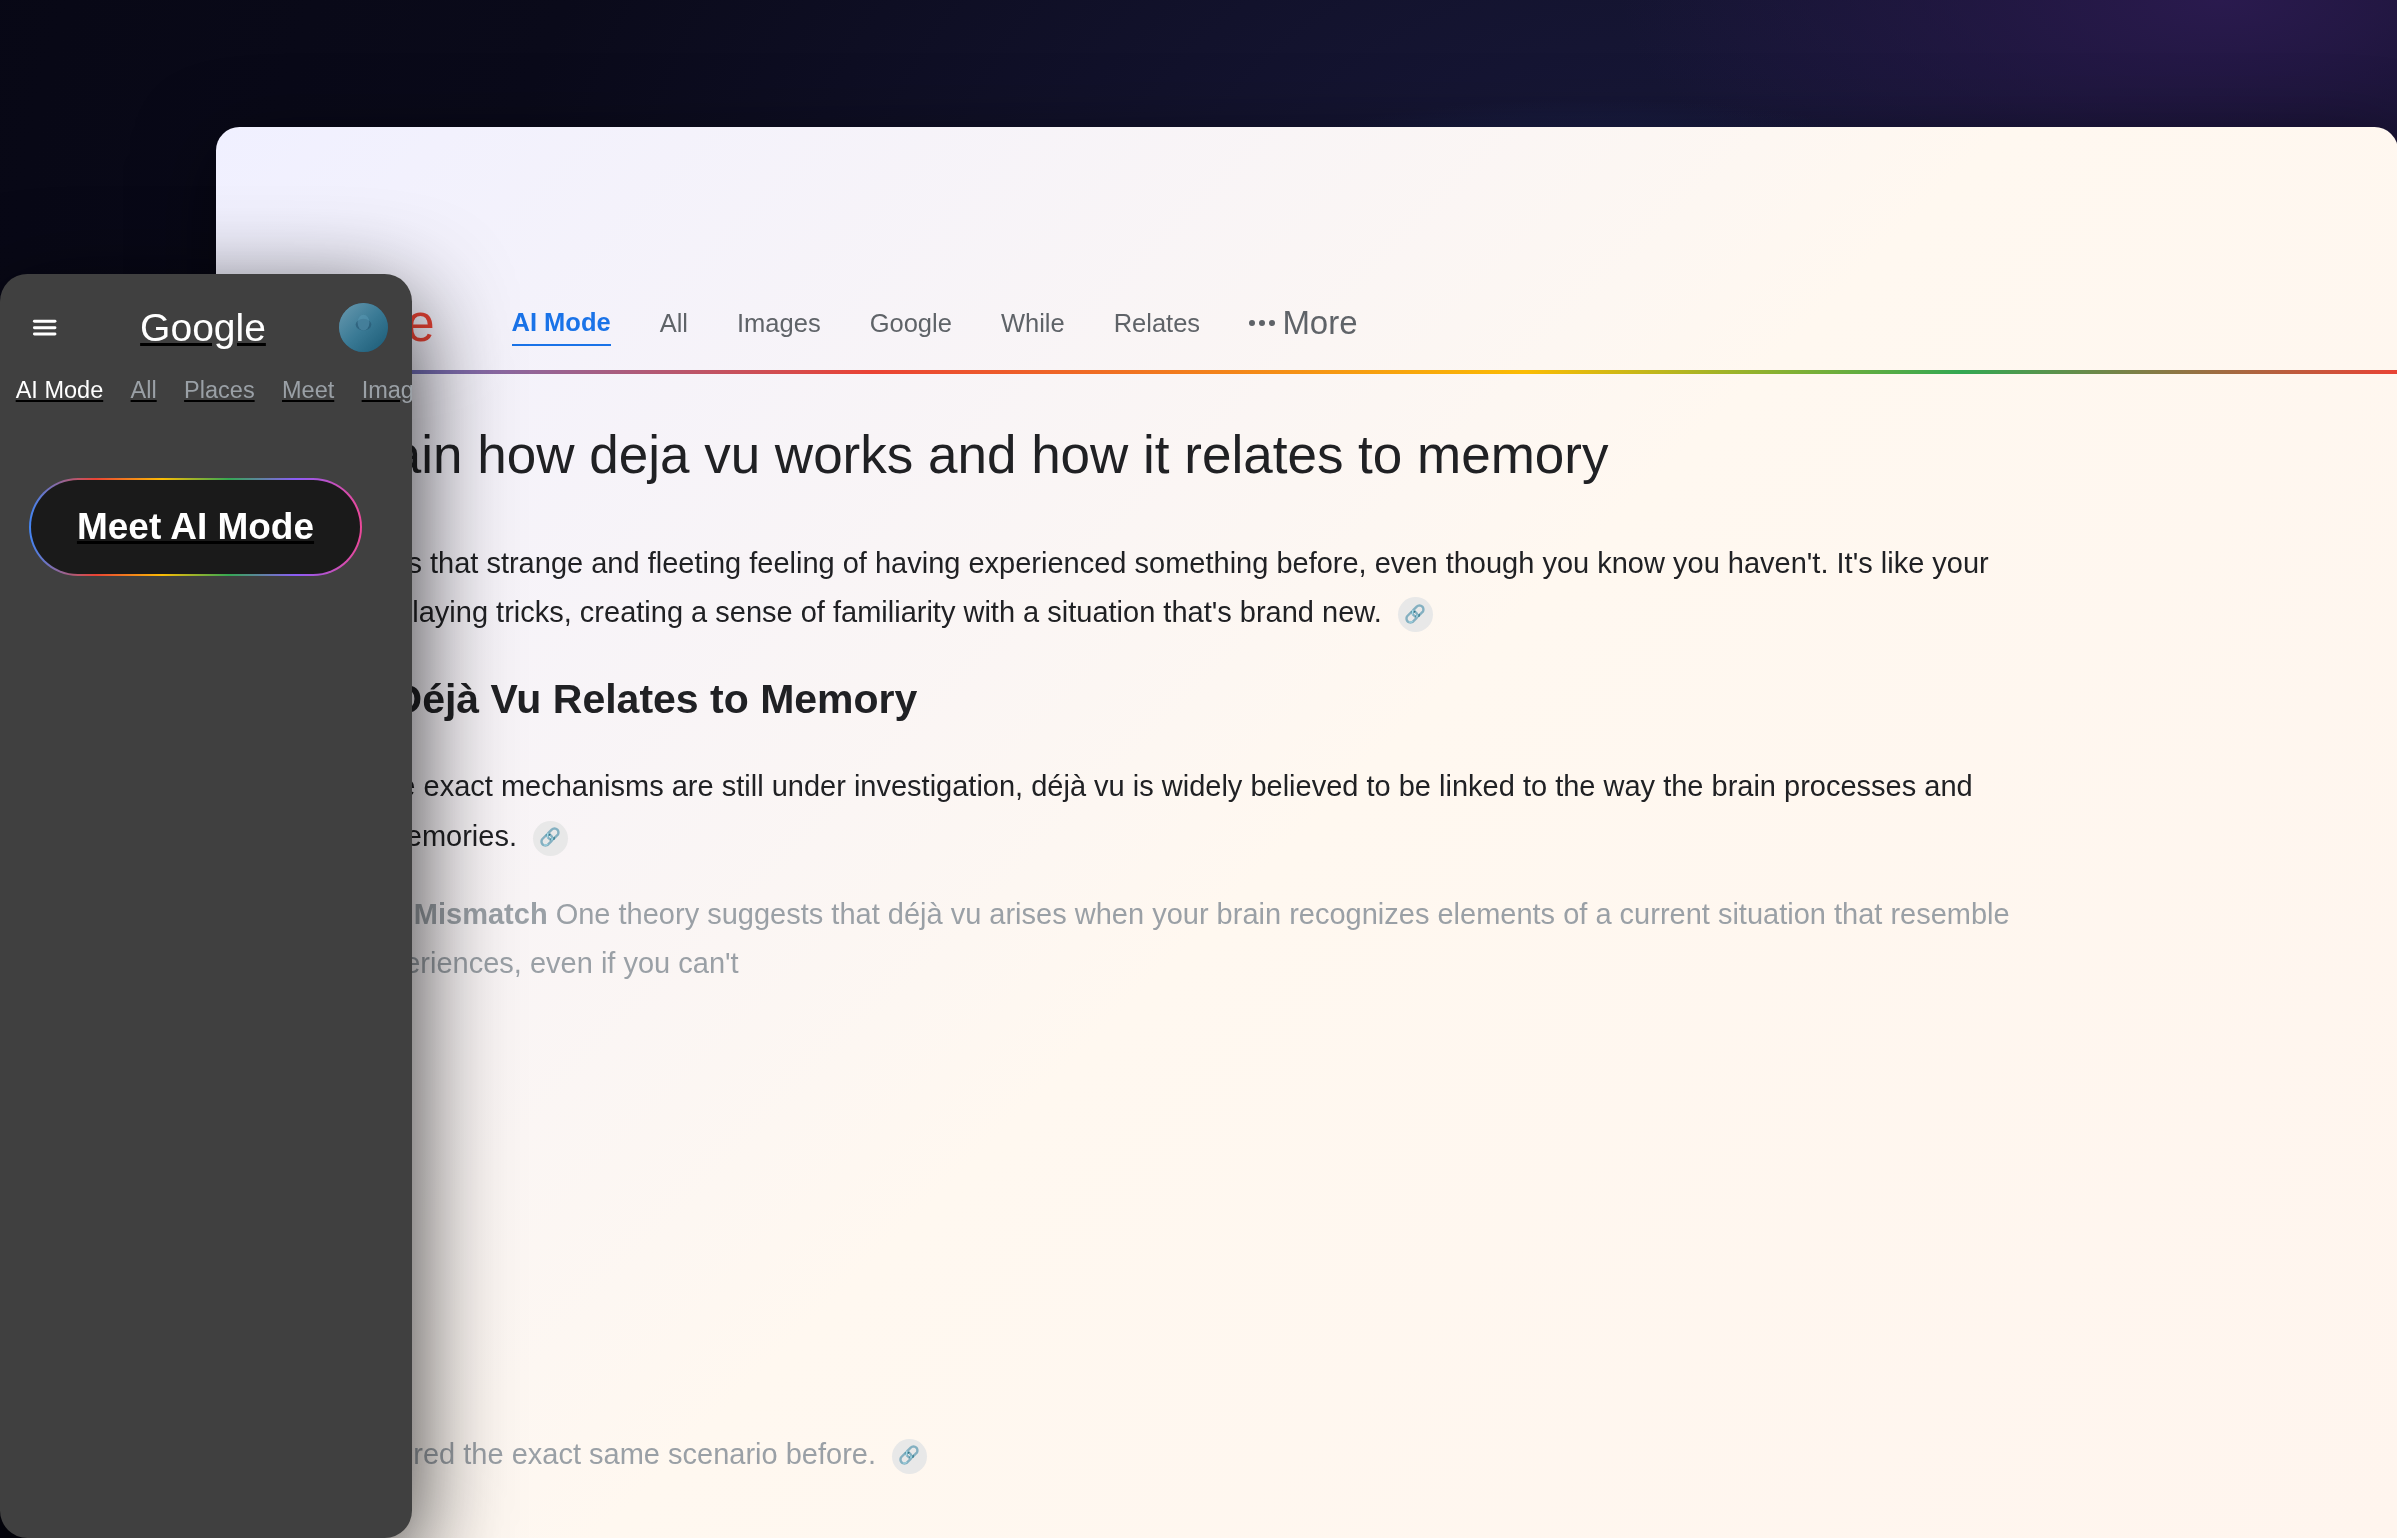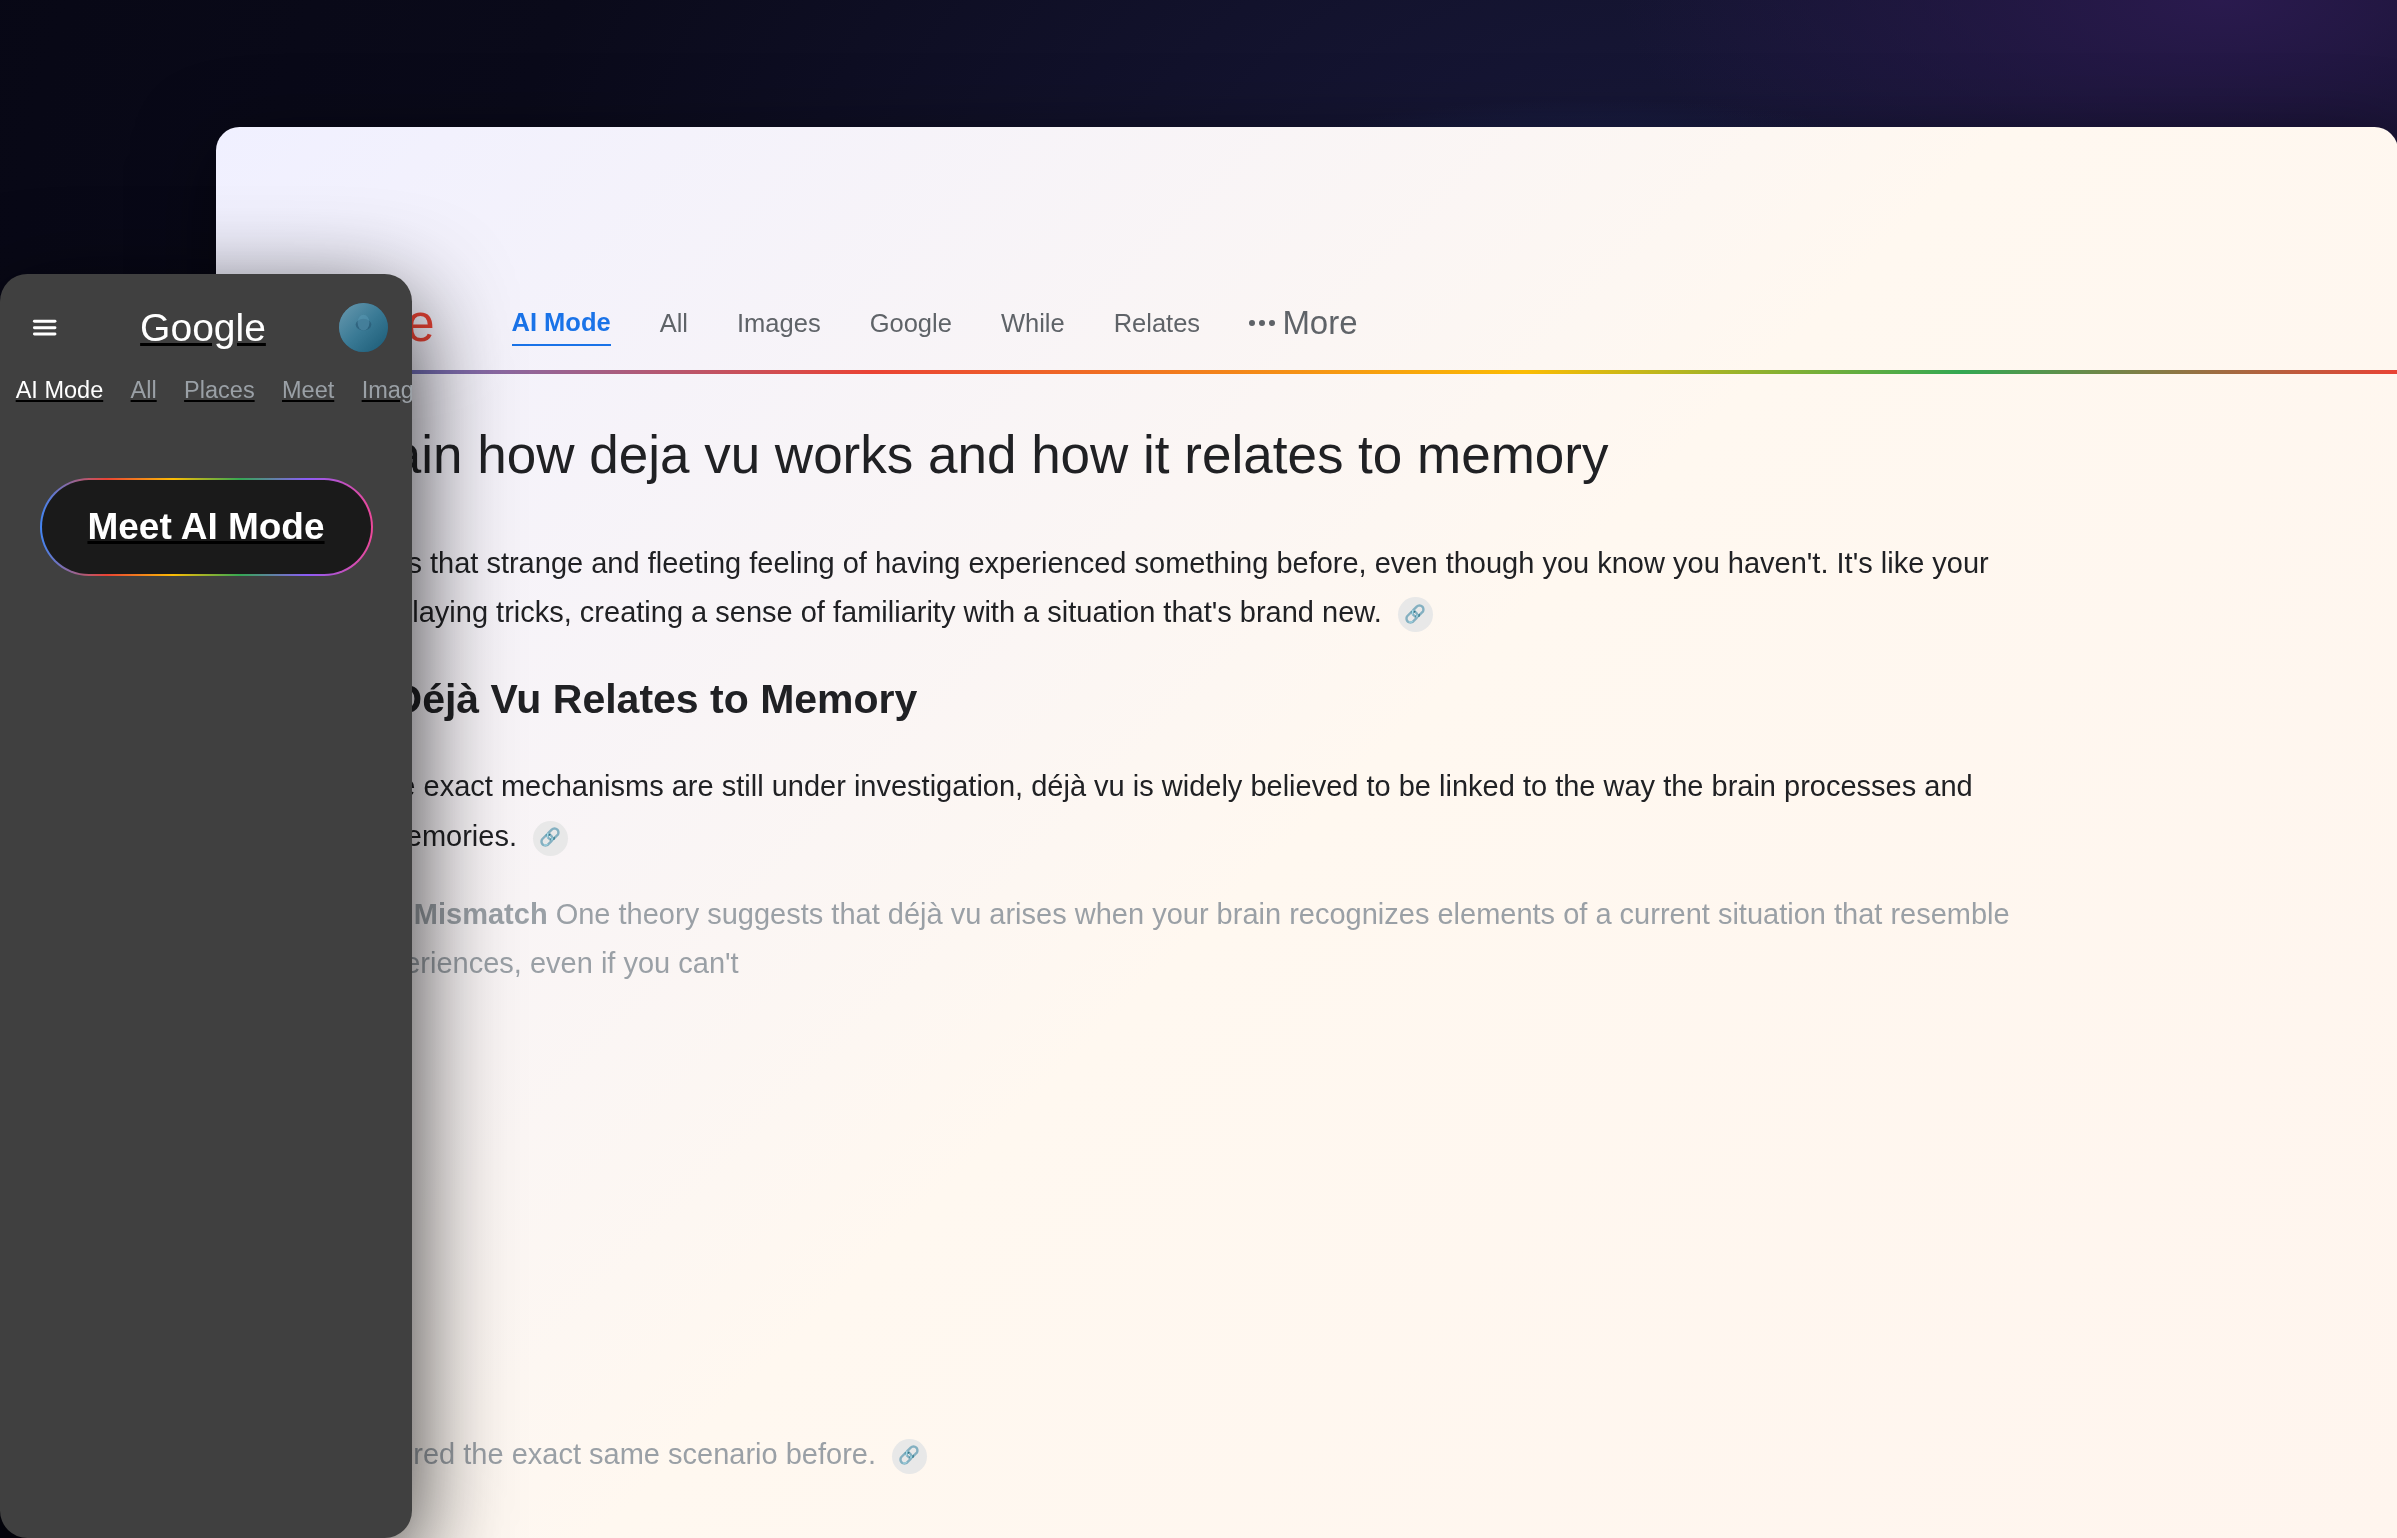--- a/index.html
+++ b/index.html
@@ -275,21 +275,21 @@
 
     .mobile-nav-item.active {
       color: #fff;
       font-weight: 500;
     }
 
     
     .ai-mode-btn-container {
       padding: 29px 29px;
       display: flex;
-      flex-direction: column;
+      flex-direction: row;
       align-items: center;
     }
 
     .ai-mode-btn {
       width: 333px;
       height: 98px;
       border-radius: 49px;
       border: 2.5px solid transparent;
       background: linear-gradient(#1a1a1a, #1a1a1a) padding-box,
                   linear-gradient(90deg, #4285f4, #ea4335, #fbbc04, #34a853, #8b5cf6, #ec4899) border-box;

